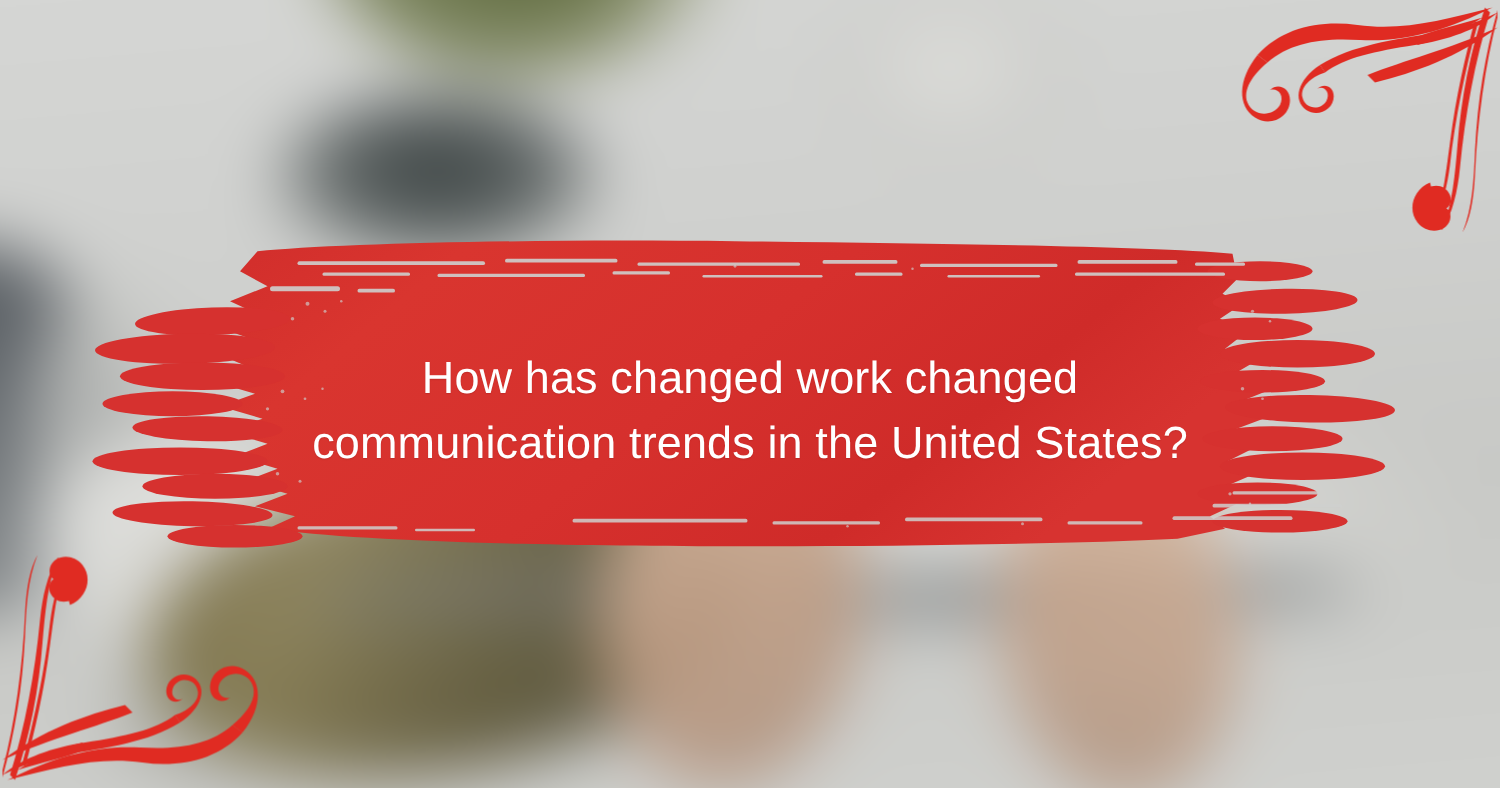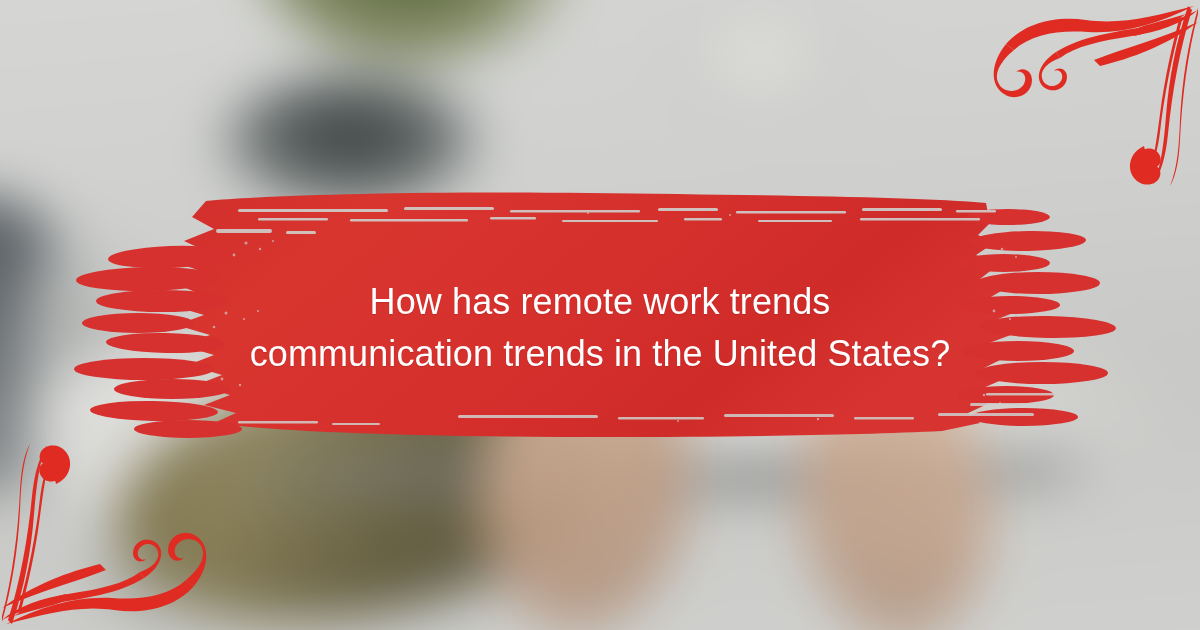--- a/index.html
+++ b/index.html
@@ -262,21 +262,21 @@
         <circle cx="866" cy="212" r="1.3"></circle>
           <circle cx="882" cy="220" r="1"></circle>
         <circle cx="470" cy="30" r="1.1"></circle>
           <circle cx="612" cy="32" r="1"></circle>
         <circle cx="700" cy="236" r="1.2"></circle>
           <circle cx="560" cy="238" r="1"></circle>
       </g>
     </svg>
   </div>
 
-  <div id="headline">How has remote work trends
+  <div id="headline">How has changed work changed
 communication trends in the United States?</div>
 
   <div class="ornament" id="ornament-tr">
     <svg viewBox="0 0 218 186" aria-hidden="true">
       <g fill="#e02b22">
 
         <path d="M24 44 C44 22, 74 16, 104 20 C140 25, 172 16, 212 6
                  C176 24, 142 34, 106 32 C76 30, 50 34, 32 50 Z"></path>
 
         <path d="M74 52 C100 36, 132 32, 168 26 C190 22, 204 16, 216 10

